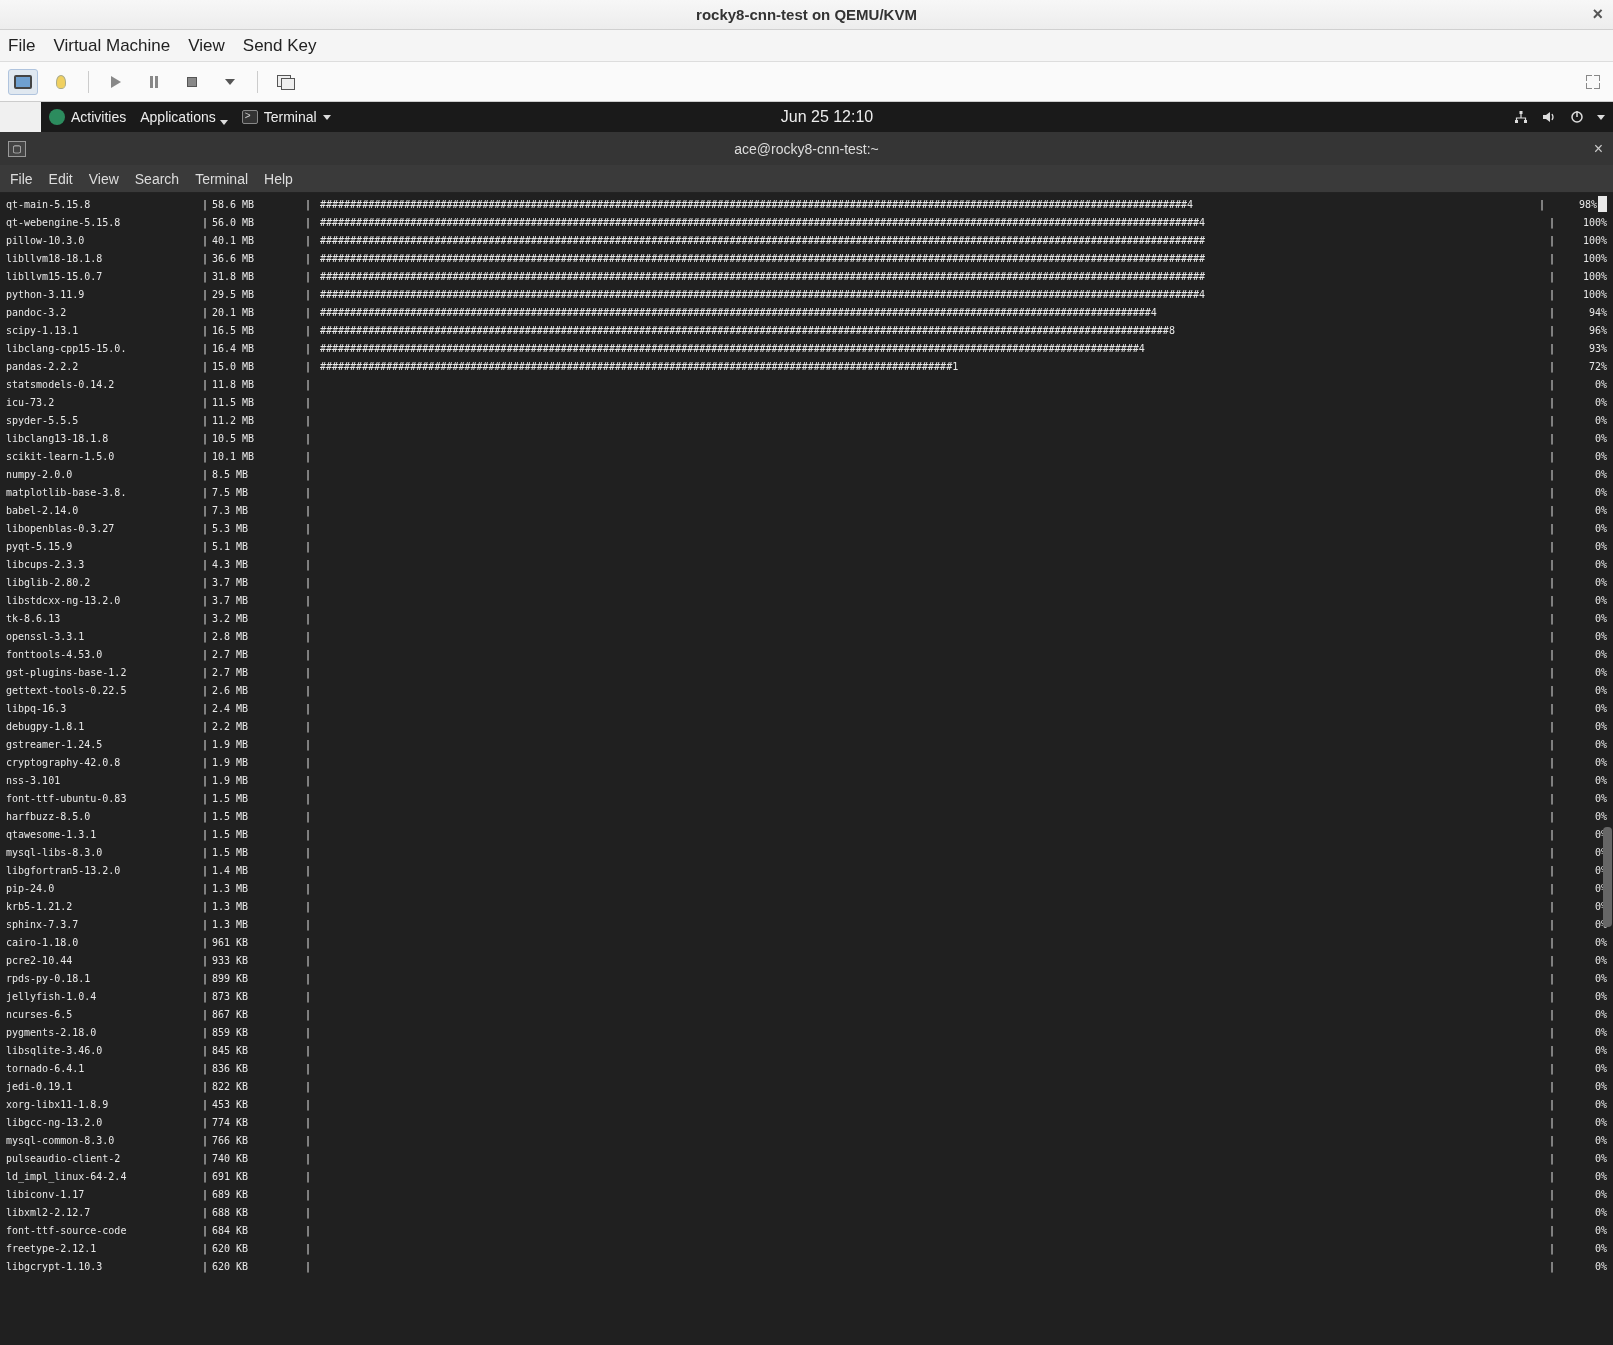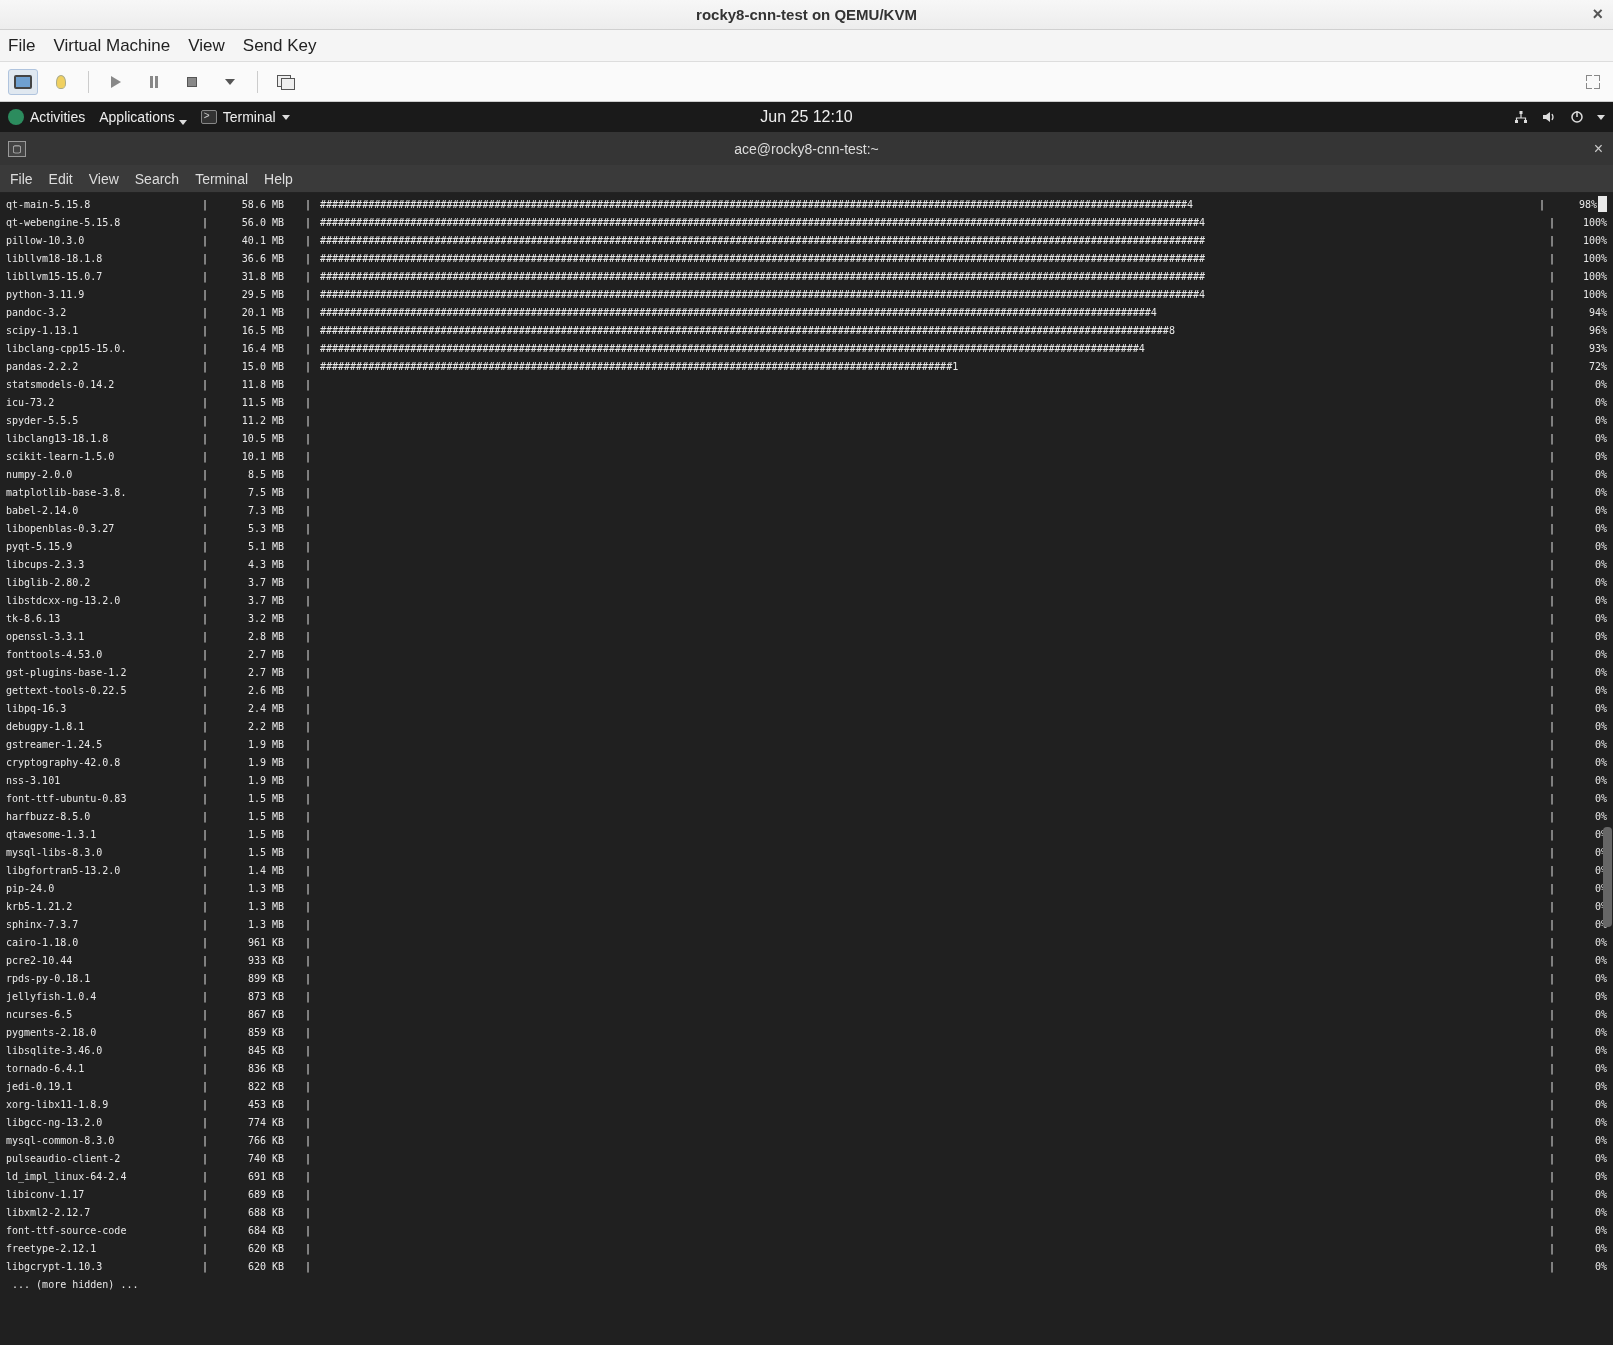--- a/index.html
+++ b/index.html
@@ -49,21 +49,21 @@
 .tool-icon-fullscreen { position:absolute; right:12px; display:flex; flex-wrap:wrap; width:16px; height:16px; }
 .tool-icon-fullscreen span{ position:absolute; width:6px; height:6px; border:1.5px solid #888;}
 .tool-icon-fullscreen .tl{border-right:none;border-bottom:none;top:0;left:0;}
 .tool-icon-fullscreen .tr{border-left:none;border-bottom:none;top:0;right:0;}
 .tool-icon-fullscreen .bl{border-right:none;border-top:none;bottom:0;left:0;}
 .tool-icon-fullscreen .br{border-left:none;border-top:none;bottom:0;right:0;}
 
 
 .guest-topbar {
   height: 30px; background: #1a1a1a; color: #eee; display: flex; align-items: center;
-  font-size: 14px; padding: 0 8px; position: relative;
+  font-size: 14px; padding: 0 8px; position: relative; margin-left: 41px;
 }
 .guest-left { display:flex; align-items:center; gap:14px; }
 .guest-activities { display:flex; align-items:center; gap:6px; font-weight:500;}
 .guest-logo { width:16px;height:16px;border-radius:50%;background:#2c8c5e;display:flex;align-items:center;justify-content:center;}
 .guest-app-btn { display:flex; align-items:flex-end; gap:4px; cursor:pointer;}
 .guest-terminal-btn { display:flex; align-items:center; gap:6px; cursor:pointer;}
 .guest-term-icon { width:16px;height:14px;background:#333;border:1px solid #888;border-radius:2px;position:relative;}
 .guest-term-icon::before{content:'>';position:absolute;left:2px;top:-1px;font-size:10px;color:#ccc;}
 .guest-center { position:absolute; left:50%; transform:translateX(-50%); font-size:16px; font-weight:500;}
 .guest-right { margin-left:auto; display:flex; align-items:center; gap:12px;}
@@ -89,21 +89,21 @@
 
 .term-content {
   flex: 1; background: #202020; color: #e8e8e8;
   font-family: "DejaVu Sans Mono","Liberation Mono",monospace;
   font-size: 10px; line-height: 18px;
   padding: 3px 6px 3px 6px; overflow: hidden; position:relative;
 }
 .term-row { white-space: pre; display:flex; }
 .col-name { width: 192px; flex:none; overflow:hidden; }
 .col-sep1 { width: 14px; flex:none; text-align:center; }
-.col-size { width: 78px; flex:none; text-align:right; padding-right:6px;}
+.col-size { width: 78px; flex:none; padding-right:6px;}
 .col-sep2 { width: 30px; flex:none; text-align:center; }
 .col-bar  { flex: 1; overflow:hidden; }
 .col-sep3 { width: 14px; flex:none; text-align:center;}
 .col-pct  { width: 48px; flex:none; text-align:right; }
 .last-line { padding-top:0;}
 .cursor-block { display:inline-block; width:9px; height:16px; background:#e8e8e8; vertical-align:text-bottom; margin-left:1px;}
 .scrollbar { position:absolute; right:1px; top:0; width:10px; height:100%; }
 .scrollbar .thumb{ position:absolute; right:0; width:9px; background:#666; border-radius:4px; top:55%; height:100px;}
 </style>
 </head>
@@ -267,18 +267,17 @@
         <div class="term-row"><span class="col-name">libgcc-ng-13.2.0</span><span class="col-sep1">|</span><span class="col-size">774 KB</span><span class="col-sep2">  | </span><span class="col-bar"></span><span class="col-sep3">|</span><span class="col-pct">0%</span></div>
         <div class="term-row"><span class="col-name">mysql-common-8.3.0</span><span class="col-sep1">|</span><span class="col-size">766 KB</span><span class="col-sep2">  | </span><span class="col-bar"></span><span class="col-sep3">|</span><span class="col-pct">0%</span></div>
         <div class="term-row"><span class="col-name">pulseaudio-client-2</span><span class="col-sep1">|</span><span class="col-size">740 KB</span><span class="col-sep2">  | </span><span class="col-bar"></span><span class="col-sep3">|</span><span class="col-pct">0%</span></div>
         <div class="term-row"><span class="col-name">ld_impl_linux-64-2.4</span><span class="col-sep1">|</span><span class="col-size">691 KB</span><span class="col-sep2">  | </span><span class="col-bar"></span><span class="col-sep3">|</span><span class="col-pct">0%</span></div>
         <div class="term-row"><span class="col-name">libiconv-1.17</span><span class="col-sep1">|</span><span class="col-size">689 KB</span><span class="col-sep2">  | </span><span class="col-bar"></span><span class="col-sep3">|</span><span class="col-pct">0%</span></div>
         <div class="term-row"><span class="col-name">libxml2-2.12.7</span><span class="col-sep1">|</span><span class="col-size">688 KB</span><span class="col-sep2">  | </span><span class="col-bar"></span><span class="col-sep3">|</span><span class="col-pct">0%</span></div>
         <div class="term-row"><span class="col-name">font-ttf-source-code</span><span class="col-sep1">|</span><span class="col-size">684 KB</span><span class="col-sep2">  | </span><span class="col-bar"></span><span class="col-sep3">|</span><span class="col-pct">0%</span></div>
         <div class="term-row"><span class="col-name">freetype-2.12.1</span><span class="col-sep1">|</span><span class="col-size">620 KB</span><span class="col-sep2">  | </span><span class="col-bar"></span><span class="col-sep3">|</span><span class="col-pct">0%</span></div>
         <div class="term-row"><span class="col-name">libgcrypt-1.10.3</span><span class="col-sep1">|</span><span class="col-size">620 KB</span><span class="col-sep2">  | </span><span class="col-bar"></span><span class="col-sep3">|</span><span class="col-pct">0%</span></div>
       </div>
-    <div class="term-row last-line"><span> ... (more hidden) ...</span></div>
     <div class="scrollbar">
         <div class="thumb"></div>
       </div>
   </div>
 </div>
 
 </body></html>

